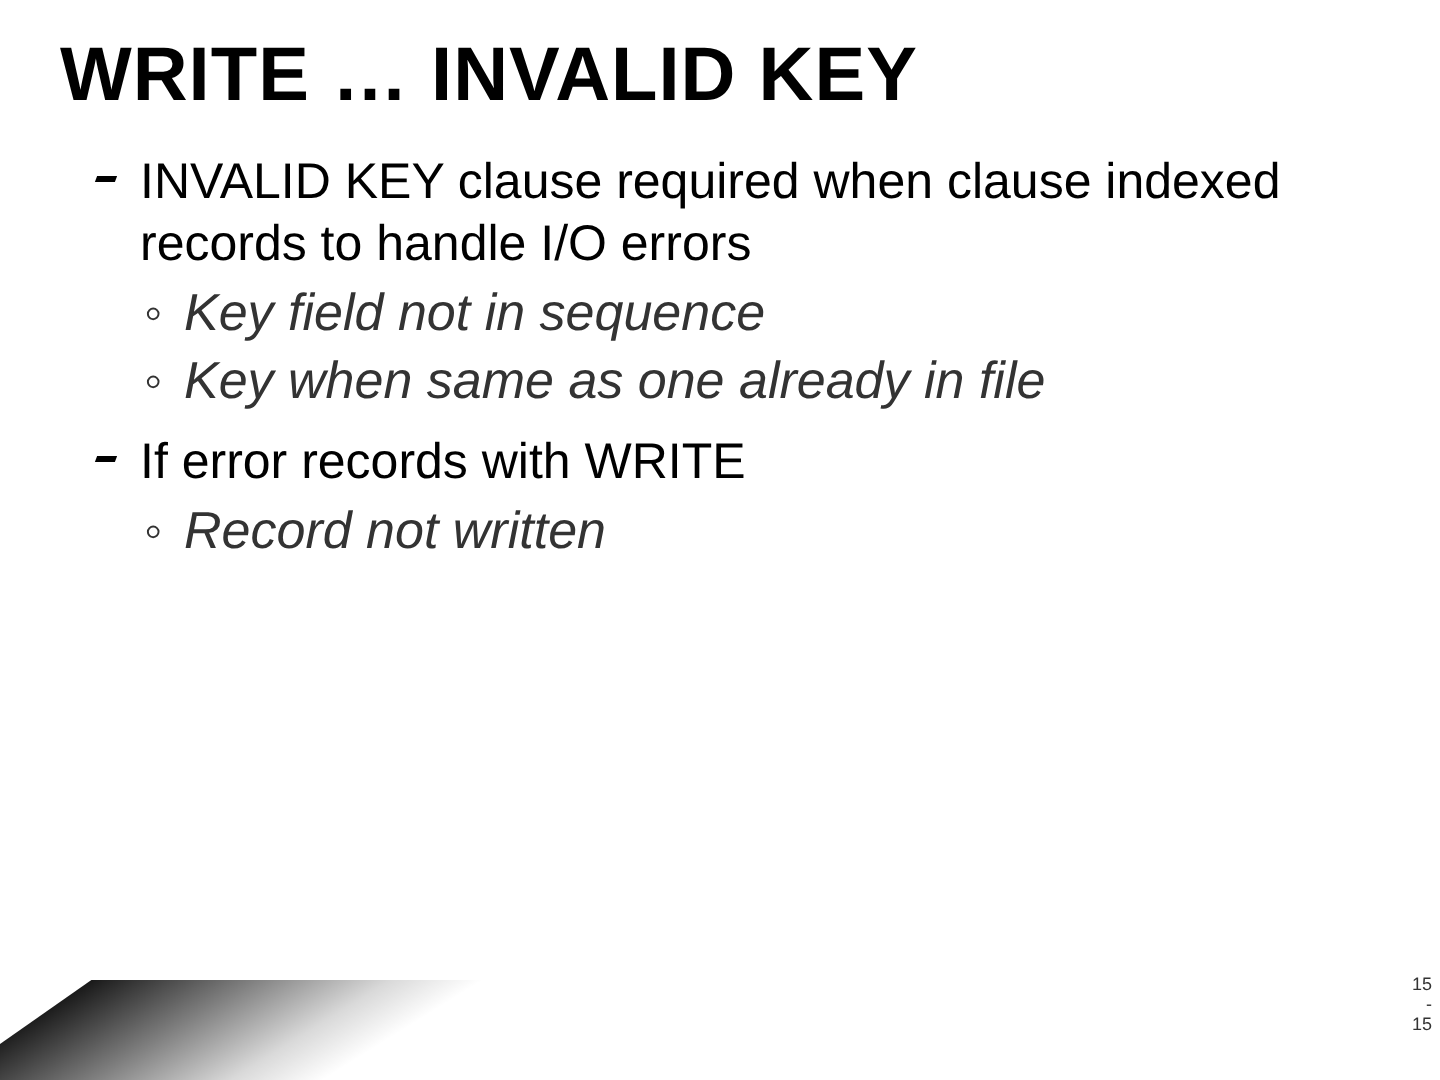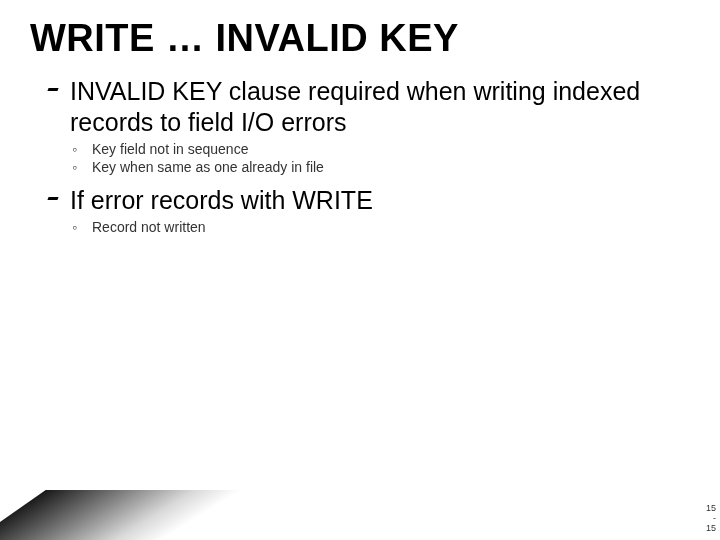--- a/index.html
+++ b/index.html
@@ -37,37 +37,38 @@
     position: absolute;
     left: 0;
     top: 12px;
     width: 10px;
     height: 3px;
     background: #000;
     transform: skewX(-20deg);
   }
   .l2 {
     position: relative;
-    font-size: 14px;
+    font-size: 26px;
     line-height: 1.3;
     padding-left: 44px;
     color: #333;
+    font-style: italic;
   }
   .l2::before {
     content: "◦";
     position: absolute;
     left: 24px;
     top: 0;
     color: #333;
   }
   .group { margin-bottom: 8px; }
   .pagenum {
     position: absolute;
     right: 4px;
-    bottom: 6px;
+    bottom: 22px;
     font-size: 9px;
     text-align: right;
     line-height: 1.1;
     color: #333;
   }
   .wedge {
     position: absolute;
     left: -40px;
     bottom: -10px;
     width: 220px;
@@ -78,21 +79,21 @@
   }
 </style>
 </head>
 <body>
 
 <div class="slide">
   <h1 class="title">WRITE … INVALID KEY</h1>
 
   <div class="body">
     <div class="group">
-      <div class="l1">INVALID KEY clause required when writing indexed records to field I/O errors</div>
+      <div class="l1">INVALID KEY clause required when clause indexed records to handle I/O errors</div>
       <div class="l2">Key field not in sequence</div>
       <div class="l2">Key when same as one already in file</div>
     </div>
     <div class="group">
       <div class="l1">If error records with WRITE</div>
       <div class="l2">Record not written</div>
     </div>
   </div>
 </div>
 

